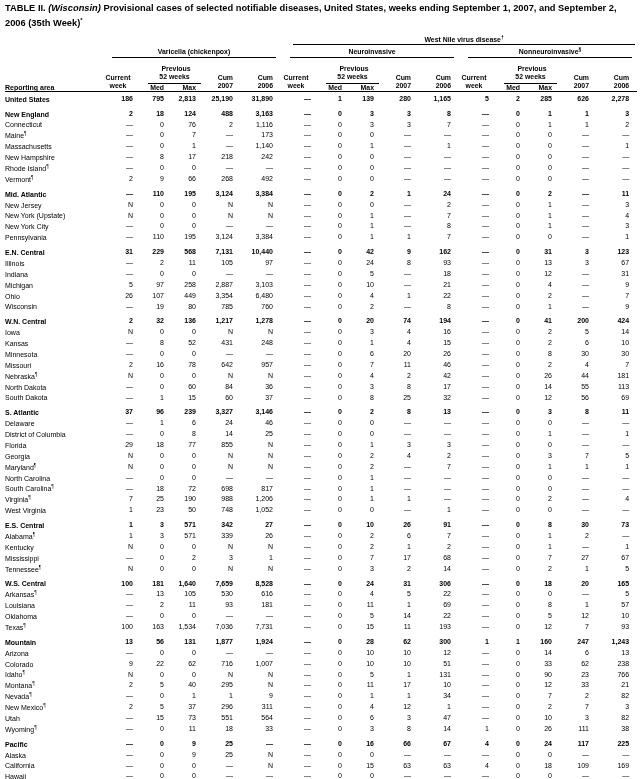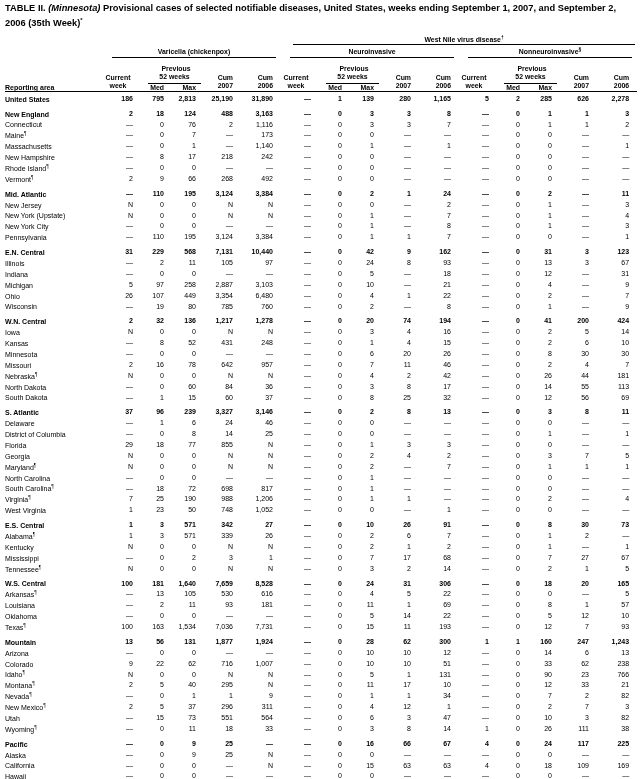--- a/index.html
+++ b/index.html
@@ -49,21 +49,21 @@
   tbody tr.first td { padding-top:2px; }
   tbody tr:last-child td { border-bottom:1px solid #000; padding-bottom:2px; }
 </style>
 </head>
 <body>
 
 <div class="page">
 
   <div class="title">
     <span>TABLE II.</span>
-    <span class="cont">(Minnesota)</span><span> Provisional cases of selected notifiable diseases, United States, weeks ending September 1, 2007, and September 2, 2006 (35th Week)</span><sup>*</sup>
+    <span class="cont">(Wisconsin)</span><span> Provisional cases of selected notifiable diseases, United States, weeks ending September 1, 2007, and September 2, 2006 (35th Week)</span><sup>*</sup>
   </div>
 
   <table>
     <colgroup>
       <col class="c-name">
         <col class="c-cur">
         <col class="c-med">
         <col class="c-max">
         <col class="c-cum">
         <col class="c-cum2">

